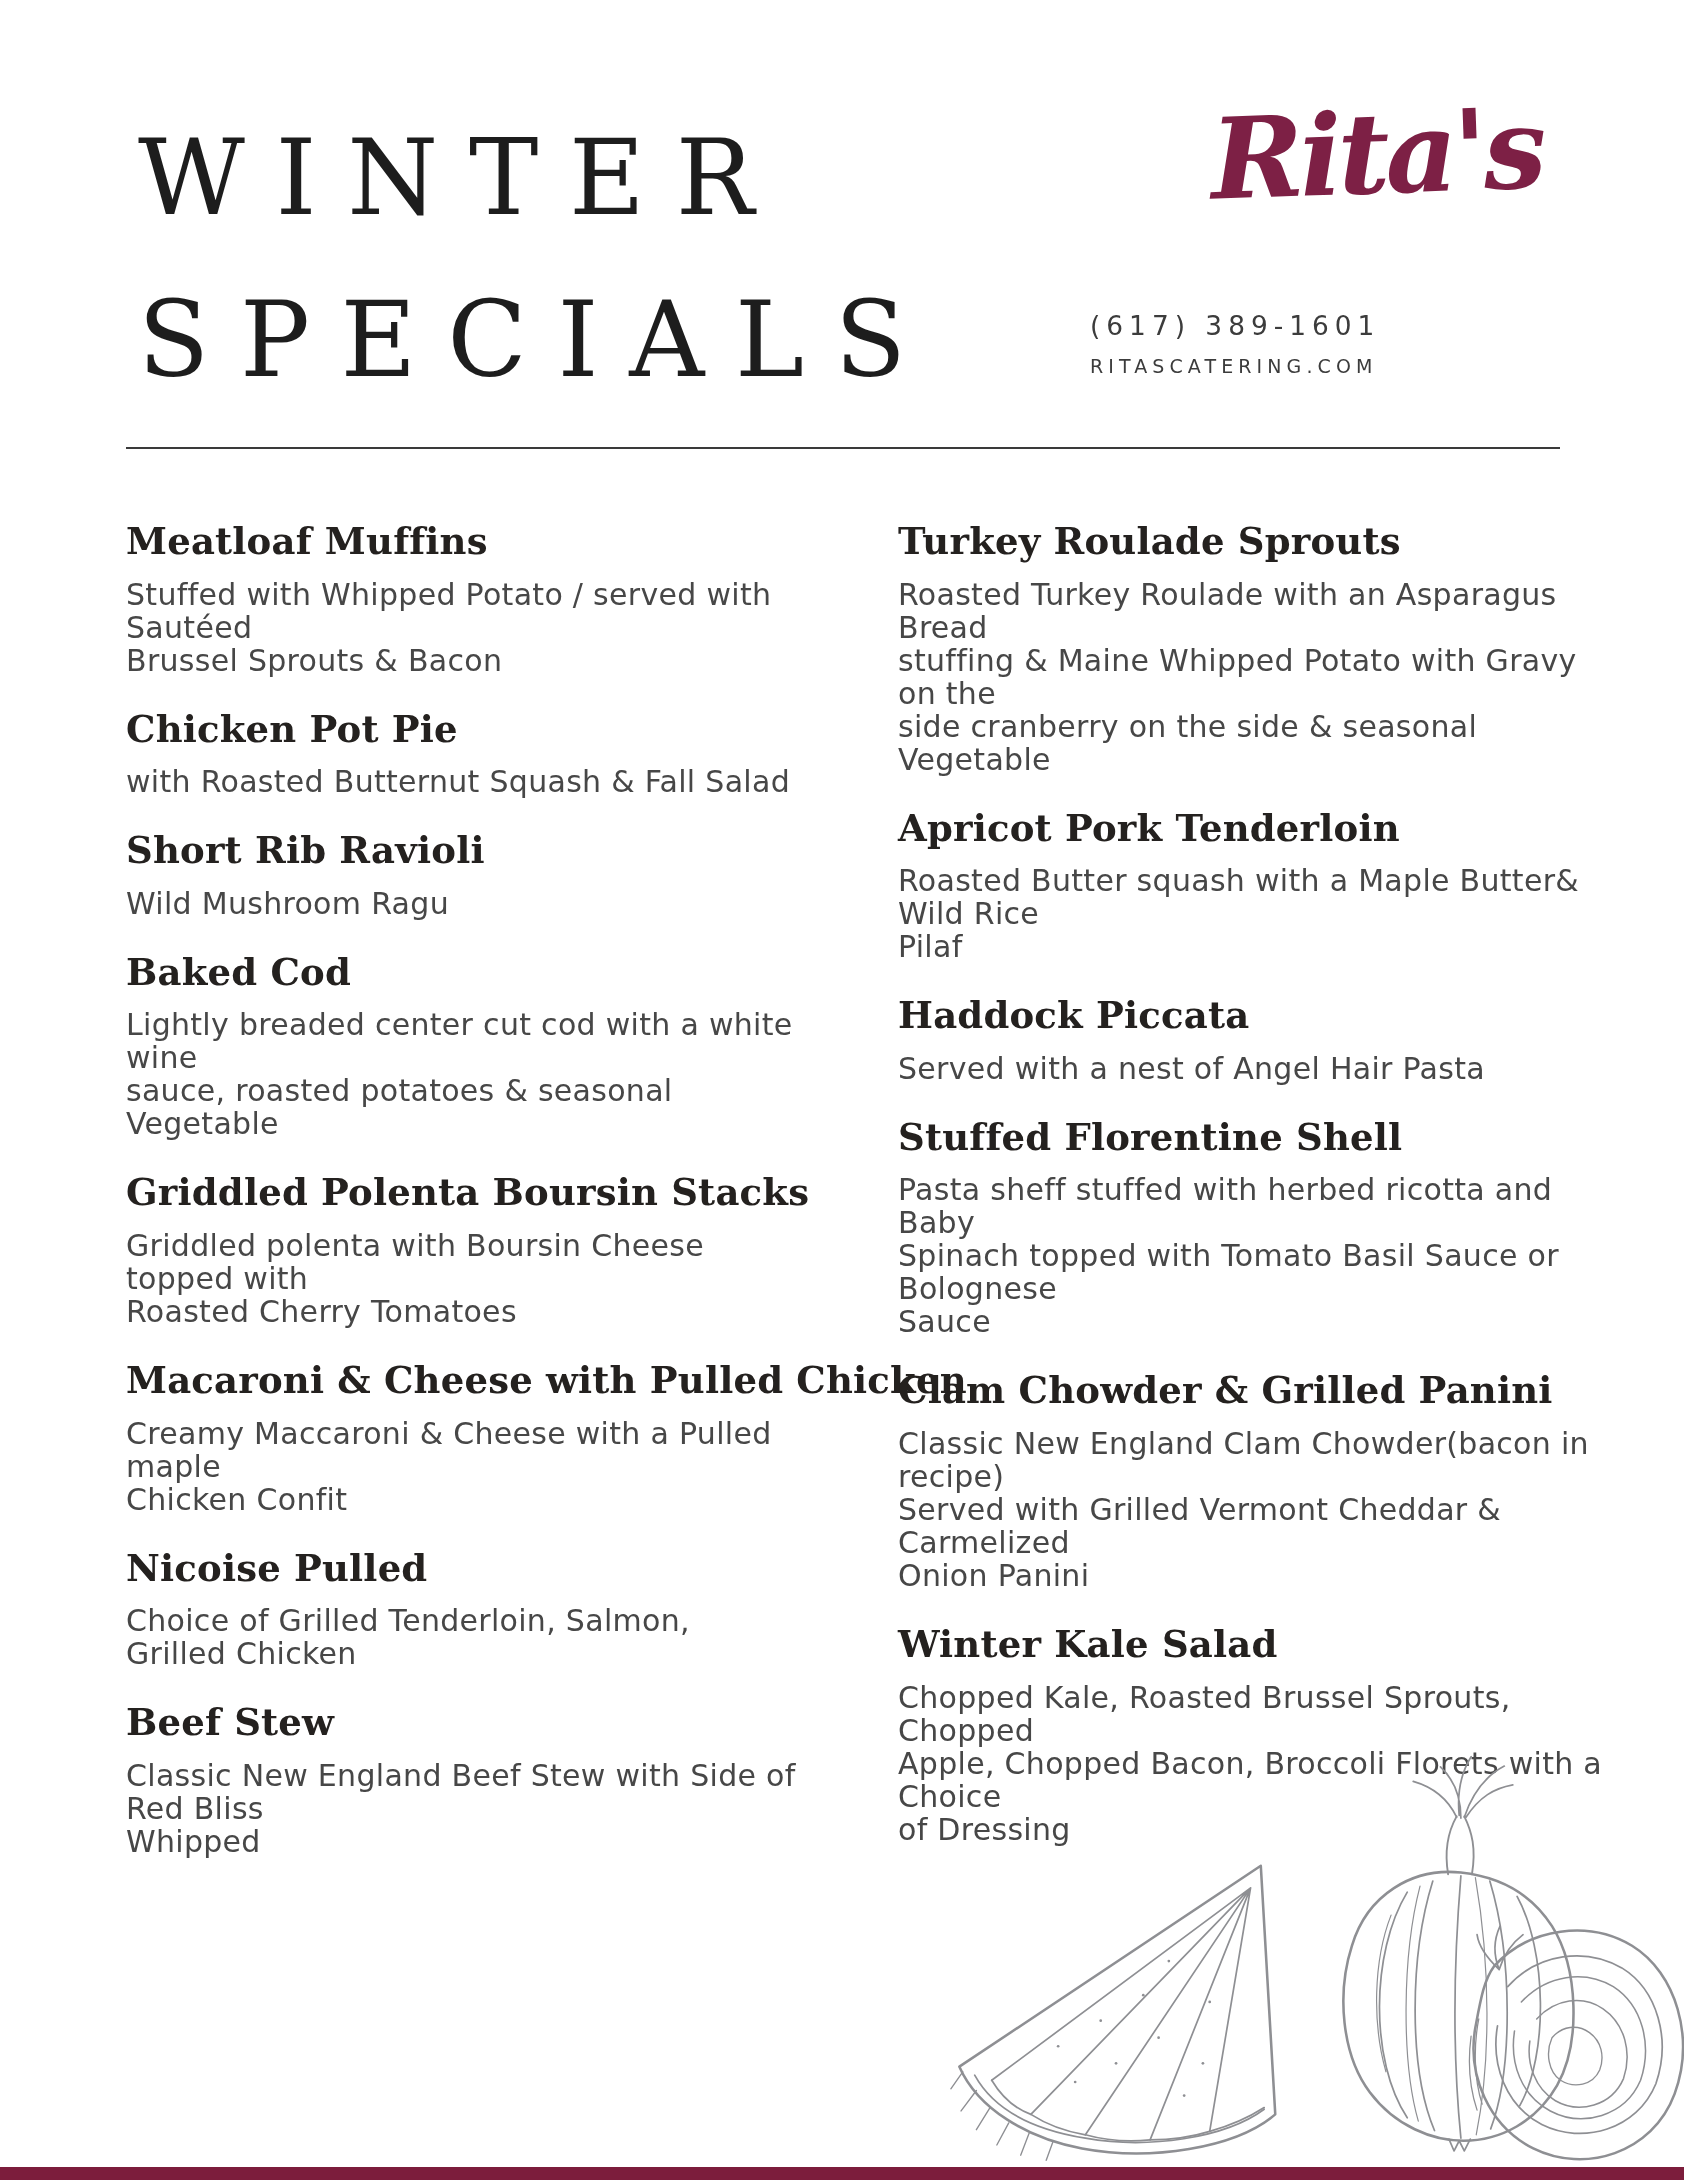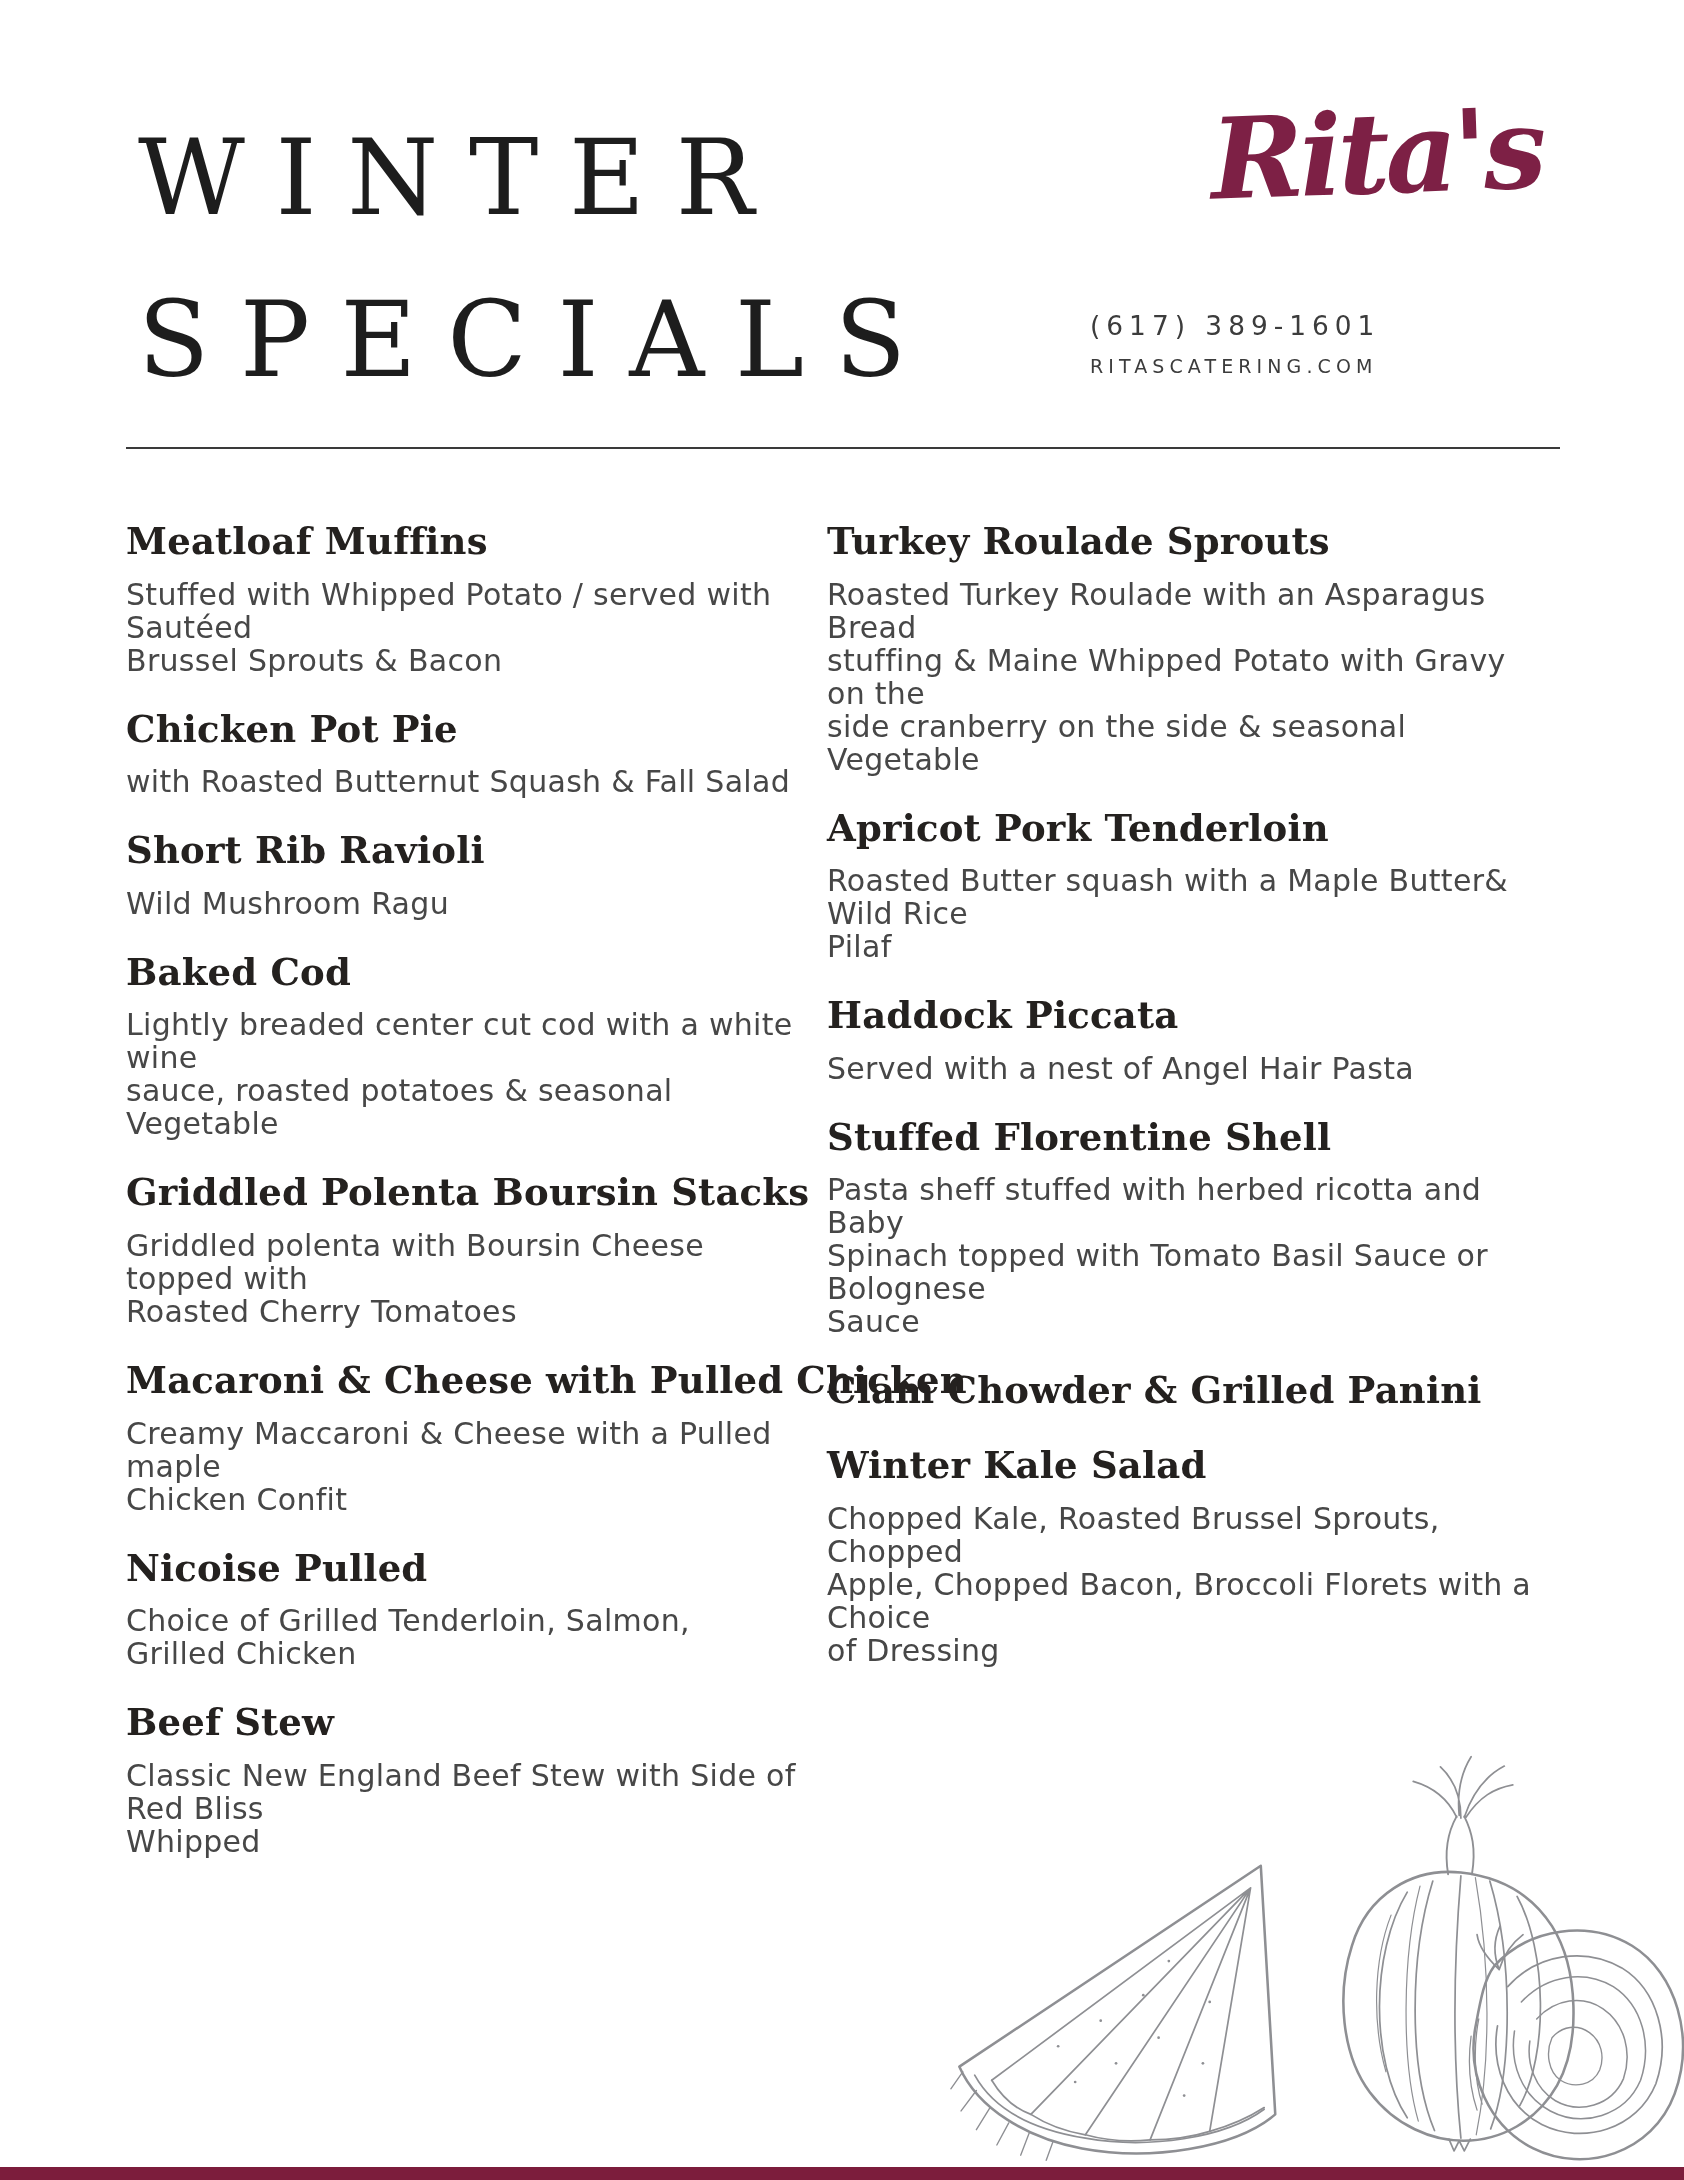--- a/index.html
+++ b/index.html
@@ -41,21 +41,21 @@
   }
   .contact .website{
     font-size:19px;letter-spacing:5.1px;line-height:41px;white-space:nowrap;
   }
   .divider{
     position:absolute;left:126px;top:447px;width:1434px;height:0;
     border-top:2.6px solid #3a3a3a;
   }
   .menu{
     position:absolute;left:126px;top:518px;width:1458px;
-    display:grid;grid-template-columns:673px 716px;column-gap:28px;
+    display:grid;grid-template-columns:673px 716px;column-gap:99px;
   }
   .menu-item{margin-bottom:29px;}
   .menu-item h3{
     margin:0 0 13.6px 0;
     font-family:"DejaVu Serif","Liberation Serif",serif;
     font-weight:700;font-size:37px;line-height:46px;
     color:var(--heading-text);white-space:nowrap;letter-spacing:0.2px;
   }
   .menu-item p{
     margin:0;font-size:30px;line-height:33px;letter-spacing:0.3px;
@@ -155,20 +155,23 @@
 
         <div class="menu-item">
           <h3>Stuffed Florentine Shell</h3>
           <p>Pasta sheff stuffed with herbed ricotta and Baby
 Spinach topped with Tomato Basil Sauce or Bolognese
 Sauce</p>
         </div>
 
         <div class="menu-item">
           <h3>Clam Chowder &amp; Grilled Panini</h3>
+          <p>Classic New England Clam Chowder(bacon in recipe)
+Served with Grilled Vermont Cheddar &amp; Carmelized
+Onion Panini</p>
         </div>
 
         <div class="menu-item">
           <h3>Winter Kale Salad</h3>
           <p>Chopped Kale, Roasted Brussel Sprouts, Chopped
 Apple, Chopped Bacon, Broccoli Florets with a Choice
 of Dressing</p>
         </div>
       </div>
   </div>

